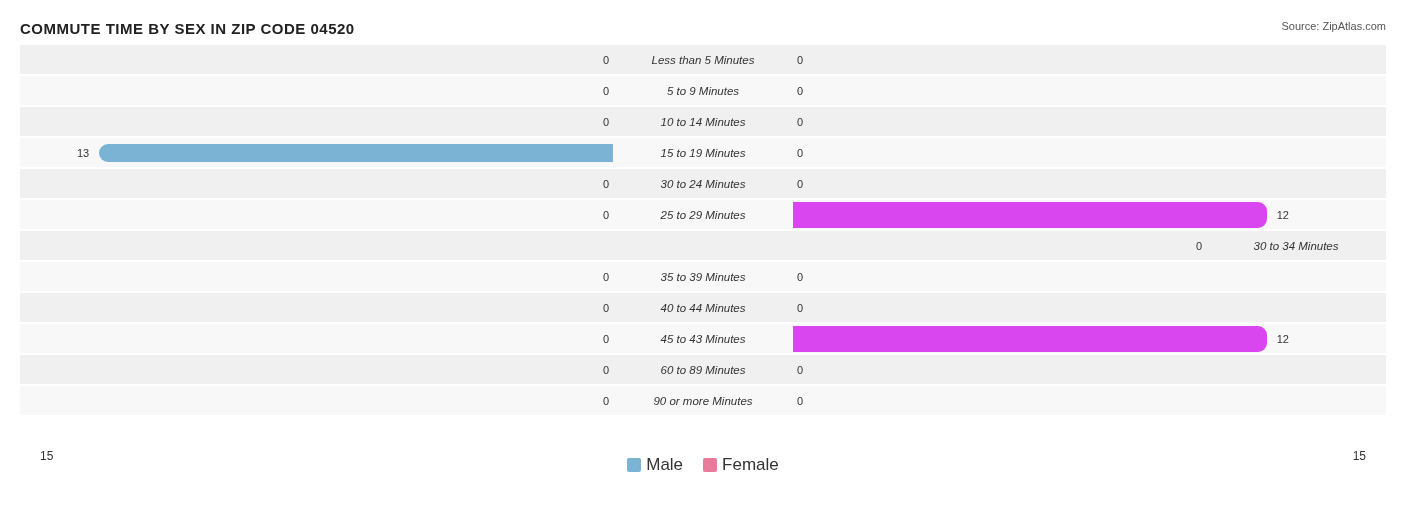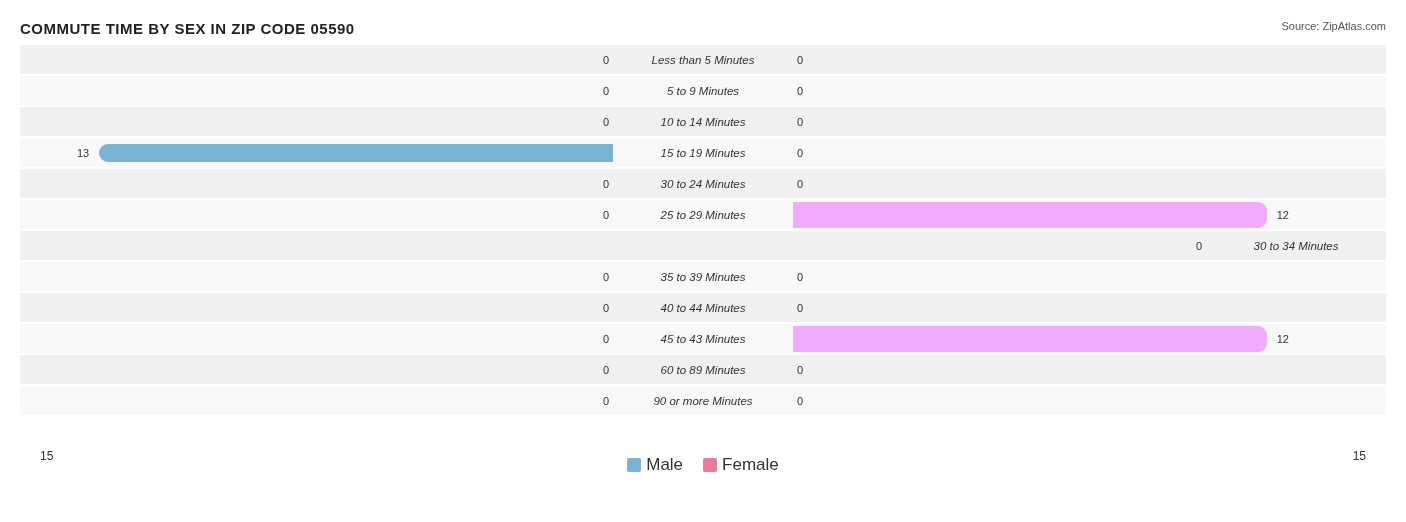--- a/index.html
+++ b/index.html
@@ -90,21 +90,21 @@
       border-radius: 9px 0 0 9px;
       position: relative;
       display: flex;
       align-items: center;
       justify-content: flex-start;
       min-width: 0;
       padding-left: 48px;
     }
     .bar-female {
       height: 26px;
-      background: #f0abfc;
+      background: #d946ef;
       border-radius: 0 9px 9px 0;
       position: relative;
       display: flex;
       align-items: center;
       justify-content: flex-end;
       min-width: 0;
     }
     .bar-value-male {
       position: absolute;
       left: -22px;
@@ -156,21 +156,21 @@
       width: 14px;
       height: 14px;
       border-radius: 2px;
     }
     
   </style>
 </head>
 <body>
 
 <div class="chart-container">
-  <div class="title">COMMUTE TIME BY SEX IN ZIP CODE 05590</div>
+  <div class="title">COMMUTE TIME BY SEX IN ZIP CODE 04520</div>
   <div class="source">Source: ZipAtlas.com</div>
 
   <div class="chart-area" id="chart-area">
   <div class="row">
     <div class="row-inner">
       <div class="male-side">
         <span class="zero-label-left">0</span>
       </div>
       <div class="label-center">Less than 5 Minutes</div>
       <div class="female-side">

